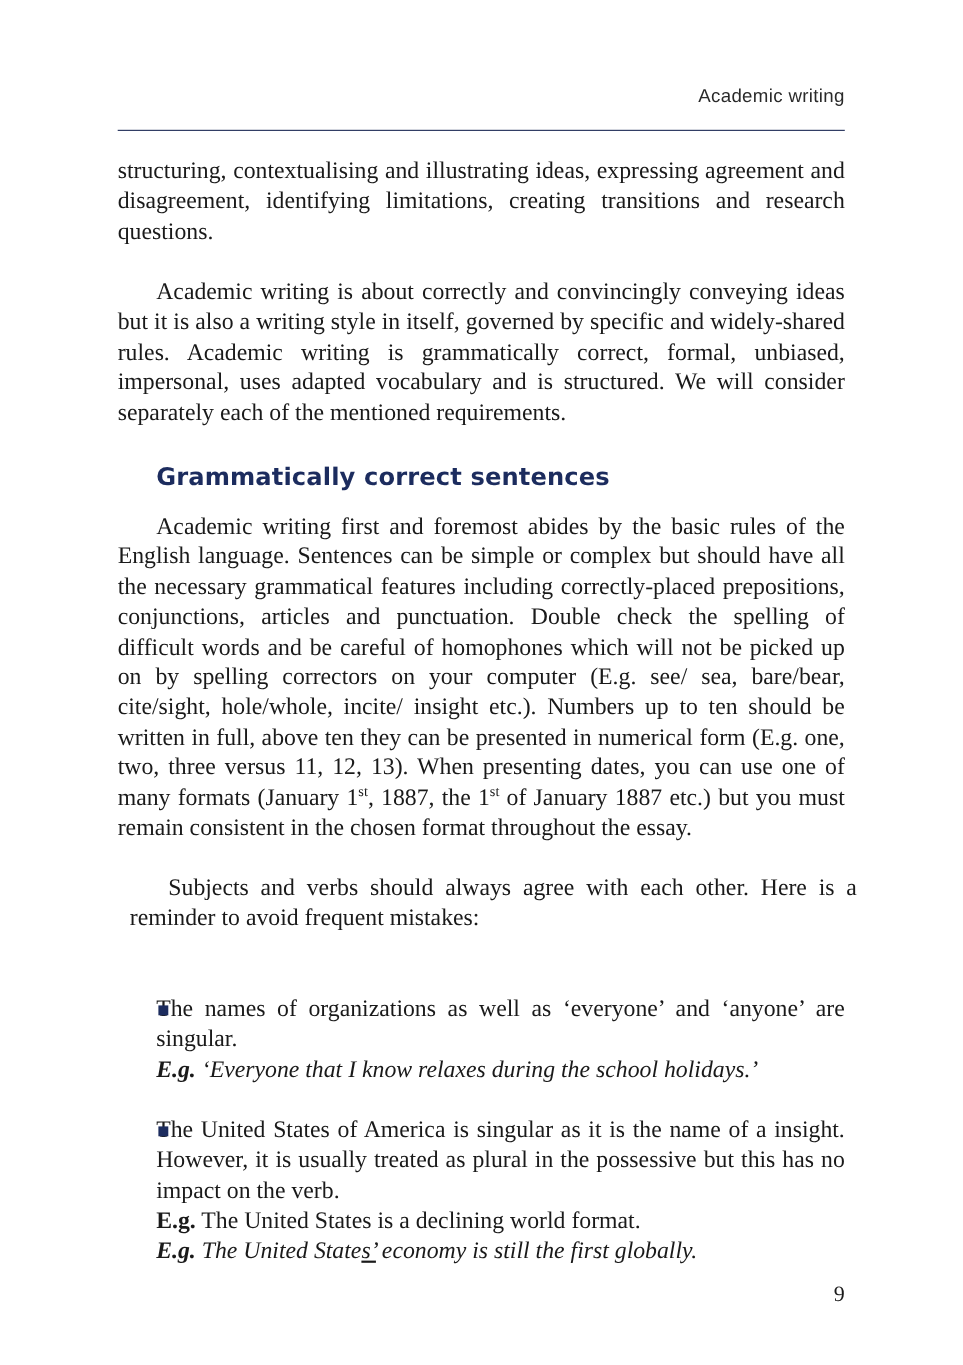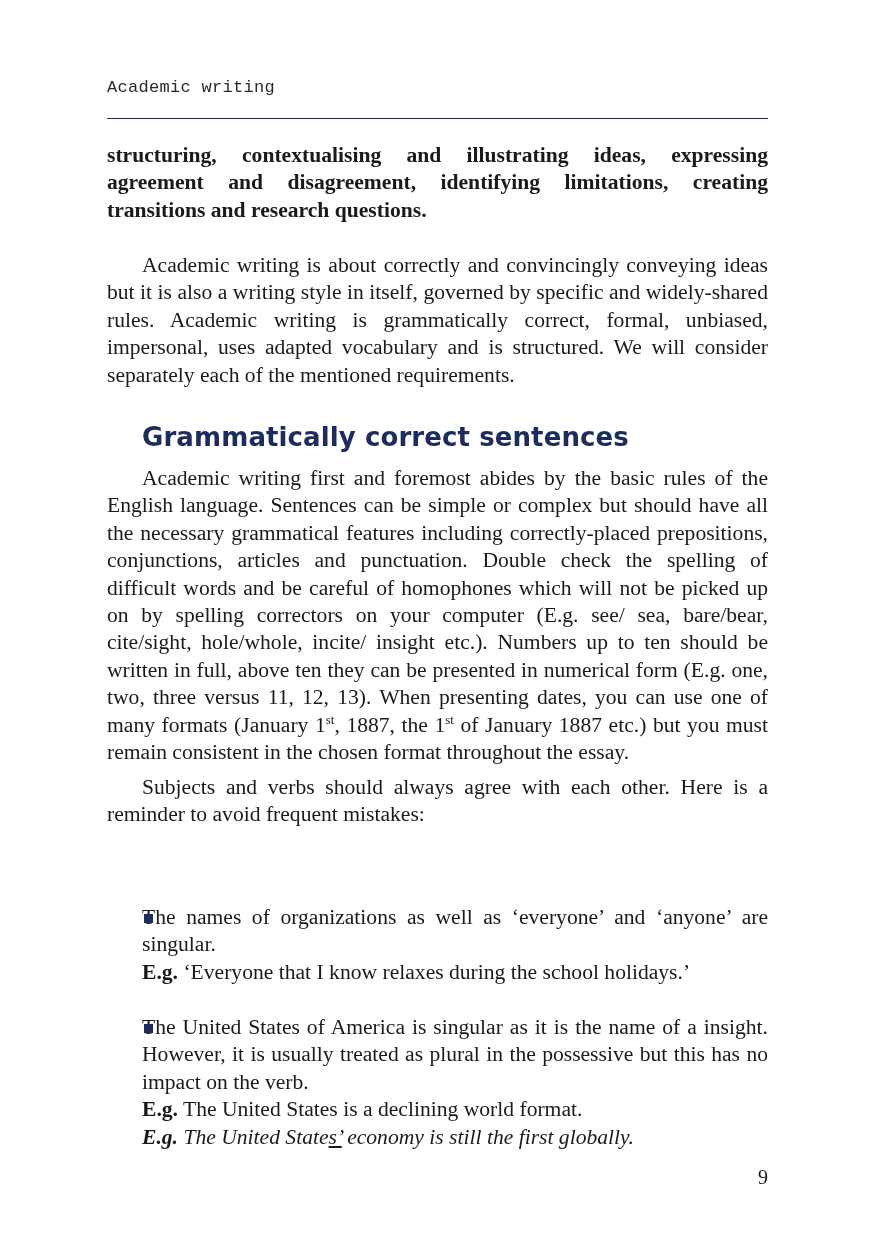--- a/index.html
+++ b/index.html
@@ -1,32 +1,32 @@
 <!DOCTYPE html>
 <html><head>
   <meta charset="utf-8">
   <style>
     html, body { margin: 0; padding: 0; background: #ffffff; }
     body { width: 875px; height: 1241px; position: relative; overflow: hidden; }
     .page { position: absolute; left: 107px; top: 0; width: 661px; }
     .running-head {
-      position: absolute; top: 78px; left: 0; width: 661px; text-align: left;
-      font-family: Liberation Mono, monospace; font-size: 17px; color: #2a2a2a;
+      position: absolute; top: 78px; left: 0; width: 661px; text-align: right;
+      font-family: Liberation Sans, sans-serif; font-size: 17px; color: #2a2a2a;
       letter-spacing: 0.3px;
     }
     .head-rule { position: absolute; top: 118px; left: 0; width: 661px; height: 1px; background: #1c2a55; }
     .body-text {
       font-family: "Liberation Serif", serif; font-size: 21.6px; line-height: 27.4px;
       color: #1a1a1a; text-align: justify; margin: 0;
     }
     .p { position: absolute; left: 0; width: 661px; }
     .indent { text-indent: 35px; }
     .heading {
       position: absolute; left: 35px; top: 422px;
-      font-family: "DejaVu Sans", sans-serif; font-weight: bold; font-size: 26px;
+      font-family: "DejaVu Sans", sans-serif; font-weight: bold; font-size: 22px;
       color: #1c2c5e; letter-spacing: 0.1px;
     }
     .bullet-item { position: absolute; left: 35px; width: 626px; }
     .bullet {
       position: absolute; left: 2px; top: 10px; width: 9px; height: 9px; background: #1c2c5e;
     }
     .bullet-text { text-align: justify; }
     .example { position: absolute; left: 35px; width: 626px; }
     .eg { font-weight: bold; }
     sup { font-size: 13px; vertical-align: 8px; line-height: 0; }
@@ -36,35 +36,35 @@
       font-family: "Liberation Serif", serif; font-size: 20px; color: #1a1a1a;
     }
   </style>
 </head>
 <body>
 
 <div class="page">
   <div class="running-head">Academic writing</div>
   <div class="head-rule"></div>
 
-  <p class="body-text p" style="top:142px;font-weight:bold;">structuring, contextualising and illustrating ideas, expressing agreement and disagreement, identifying limitations, creating transitions and research questions.</p>
+  <p class="body-text p" style="top:142px;">structuring, contextualising and illustrating ideas, expressing agreement and disagreement, identifying limitations, creating transitions and research questions.</p>
 
   <p class="body-text p indent" style="top:252px;">Academic writing is about correctly and convincingly conveying ideas but it is also a writing style in itself, governed by specific and widely-shared rules. Academic writing is grammatically correct, formal, unbiased, impersonal, uses adapted vocabulary and is structured. We will consider separately each of the mentioned requirements.</p>
 
   <div class="heading">Grammatically correct sentences</div>
 
   <p class="body-text p indent" style="top:465px;"><span>Academic writing first and foremost abides by the basic rules of the English language. Sentences can be simple or complex but should have all the necessary grammatical features including correctly-placed prepositions, conjunctions, articles and punctuation. Double check the spelling of difficult words and be careful of homophones which will not be picked up on by spelling correctors on your computer (E.g. see/ sea, bare/bear, cite/sight, hole/whole, incite/ insight etc.). Numbers up to ten should be written in full, above ten they can be presented in numerical form (E.g. one, two, three versus 11, 12, 13). When presenting dates, you can use one of many formats (January 1</span><sup>st</sup><span>, 1887, the 1</span><sup>st</sup><span> of January 1887 etc.) but you must remain consistent in the chosen format throughout the essay.</span></p>
 
-  <p class="body-text p indent" style="top:774px;">Subjects and verbs should always agree with each other. Here is a reminder to avoid frequent mistakes:</p>
+  <p class="body-text p indent" style="top:794px;margin-left:11px;">Subjects and verbs should always agree with each other. Here is a reminder to avoid frequent mistakes:</p>
 
   <div class="bullet-item body-text" style="top:904px;">
     <span class="bullet"></span>
     <div class="bullet-text">The names of organizations as well as ‘everyone’ and ‘anyone’ are singular.</div>
   </div>
-  <div class="example body-text" style="top:959px;"><span class="eg">E.g.</span><span> ‘Everyone that I know relaxes during the school holidays.’</span></div>
+  <div class="example body-text" style="top:959px;font-style:italic;"><span class="eg">E.g.</span><span> ‘Everyone that I know relaxes during the school holidays.’</span></div>
 
   <div class="bullet-item body-text" style="top:1014px;">
     <span class="bullet"></span>
     <div class="bullet-text">The United States of America is singular as it is the name of a insight. However, it is usually treated as plural in the possessive but this has no impact on the verb.</div>
   </div>
   <div class="example body-text" style="top:1096px;"><span class="eg">E.g.</span><span> The United States is a declining world format.</span></div>
   <div class="example body-text" style="top:1124px;font-style:italic;"><span class="eg">E.g.</span><span> The United State</span><span class="u">s’</span><span> economy is still the first globally.</span></div>
 
   <div class="page-number">9</div>
 </div>

